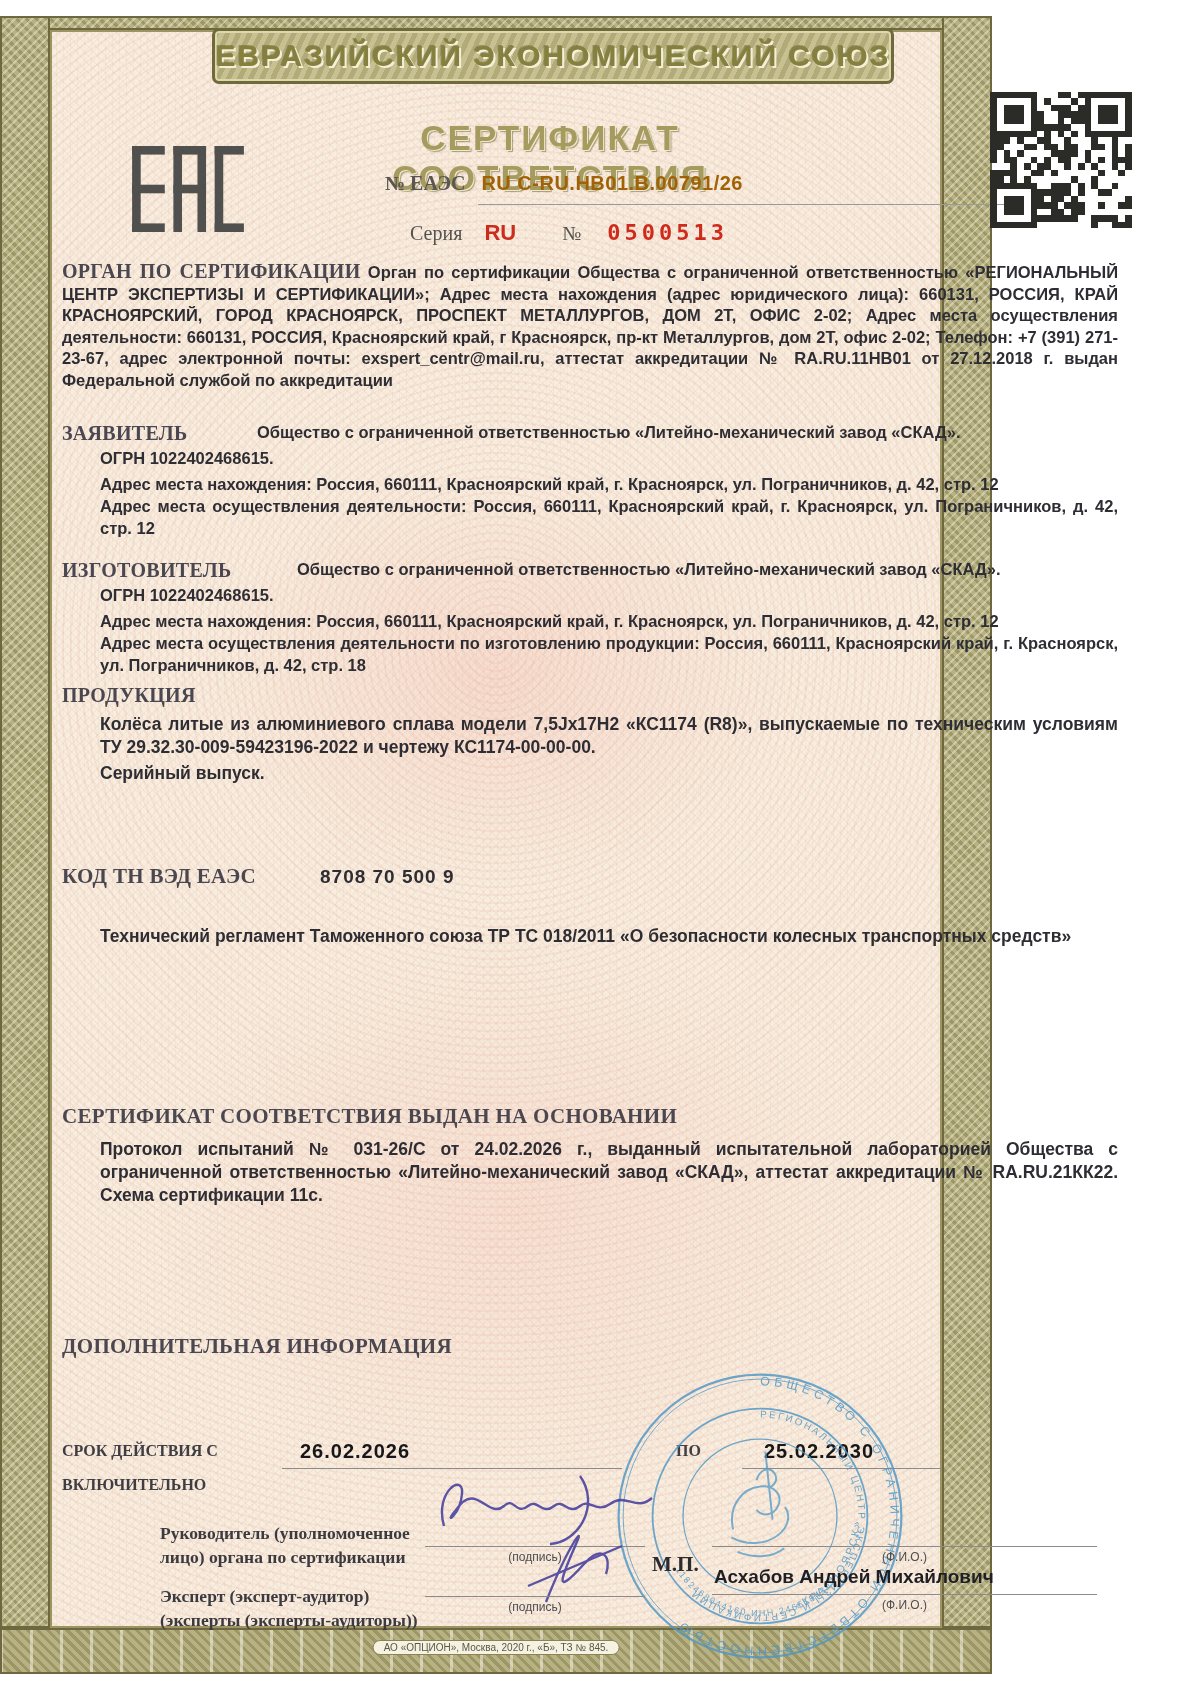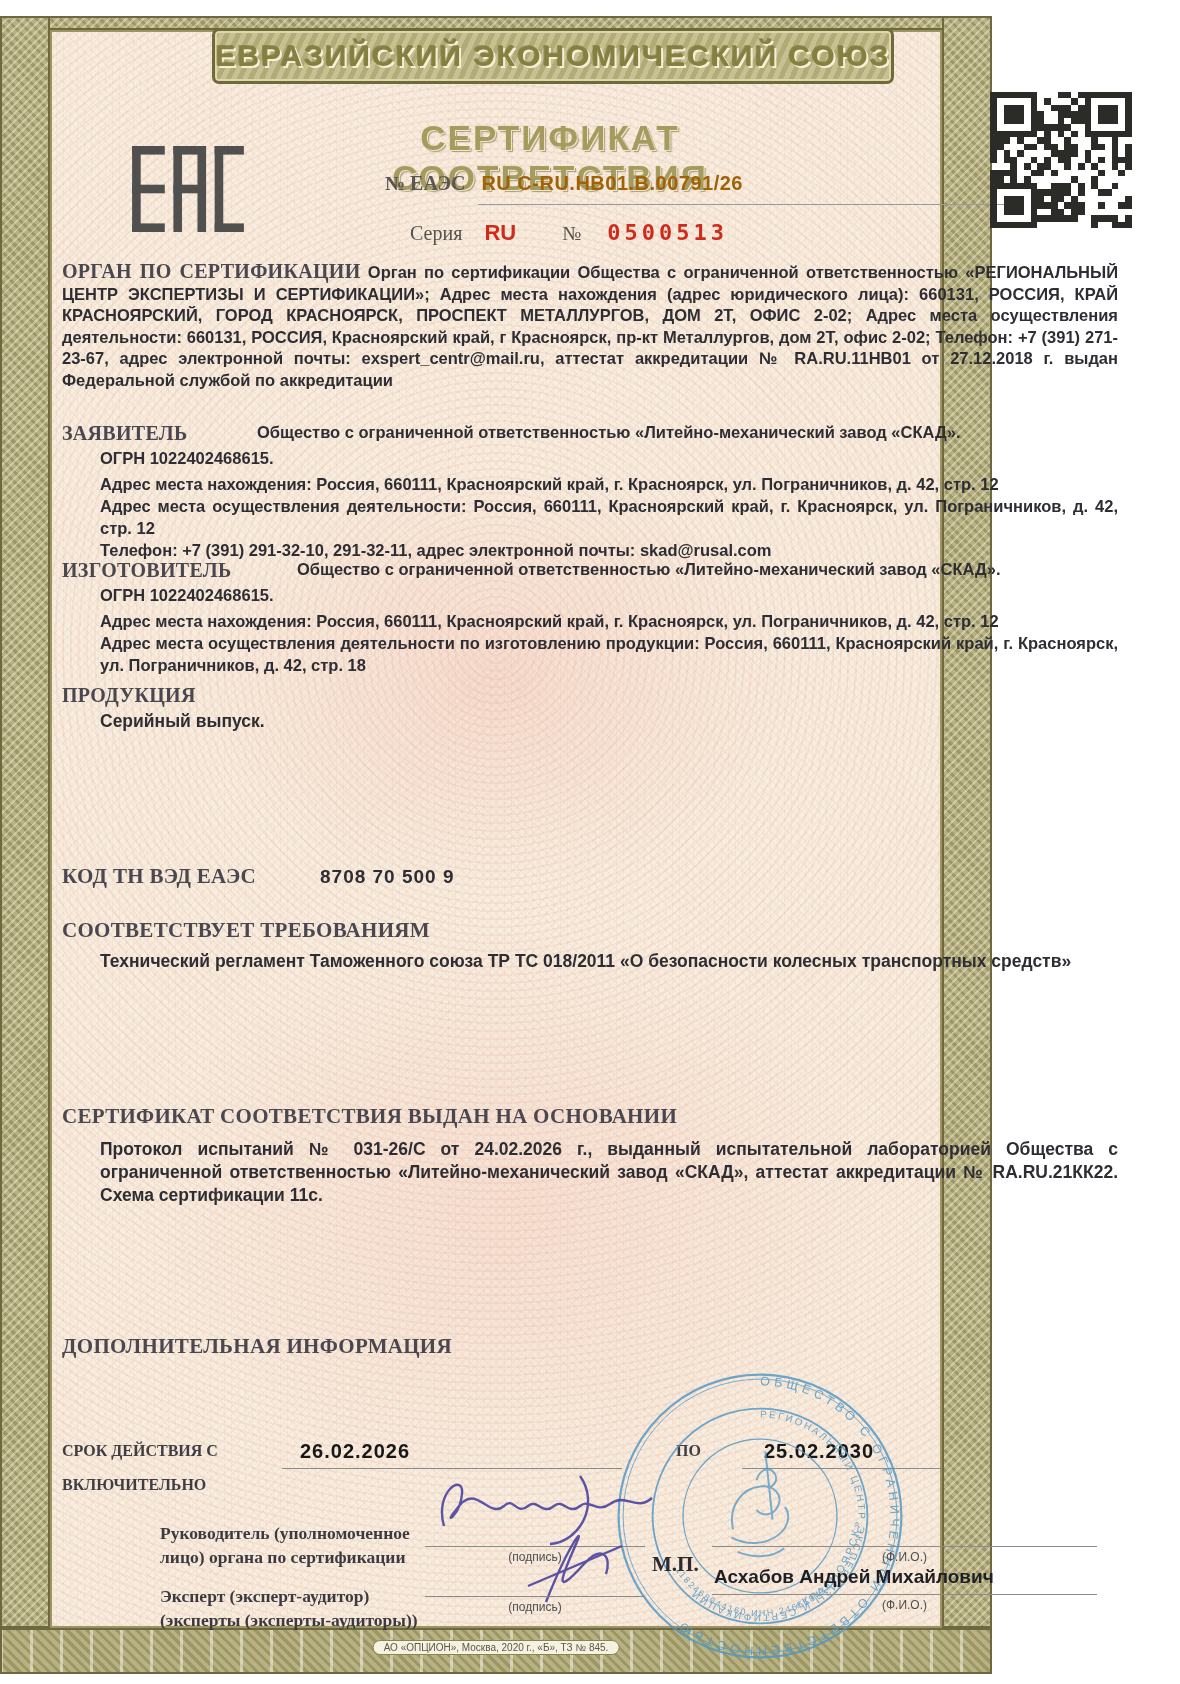--- a/index.html
+++ b/index.html
@@ -359,45 +359,44 @@
     </div>
 
     <div class="sec" style="top:406px;">
       <div class="row">
         <span class="slabel lblw1">ЗАЯВИТЕЛЬ</span>
         <span class="body">Общество с ограниченной ответственностью «Литейно-механический завод «СКАД».</span>
       </div>
       <div class="body ind" style="margin-top:3px;">ОГРН 1022402468615.</div>
       <div class="body ind" style="margin-top:4px;">Адрес места нахождения: Россия, 660111, Красноярский край, г. Красноярск, ул. Пограничников, д. 42, стр. 12</div>
       <div class="body ind just" style="margin-top:1px;">Адрес места осуществления деятельности: Россия, 660111, Красноярский край, г. Красноярск, ул. Пограничников, д. 42, стр. 12</div>
-      <div class="body ind" style="margin-top:1px;">Телефон: +7 (391) 291-32-10, 291-32-11, адрес электронной почты: skad@rusal.com</div>
     </div>
 
     <div class="sec" style="top:543px;">
       <div class="row">
         <span class="slabel lblw2">ИЗГОТОВИТЕЛЬ</span>
         <span class="body">Общество с ограниченной ответственностью «Литейно-механический завод «СКАД».</span>
       </div>
       <div class="body ind" style="margin-top:3px;">ОГРН 1022402468615.</div>
       <div class="body ind" style="margin-top:4px;">Адрес места нахождения: Россия, 660111, Красноярский край, г. Красноярск, ул. Пограничников, д. 42, стр. 12</div>
       <div class="body ind just" style="margin-top:1px;">Адрес места осуществления деятельности по изготовлению продукции: Россия, 660111, Красноярский край, г. Красноярск, ул. Пограничников, д. 42, стр. 18</div>
     </div>
 
     <div class="sec" style="top:668px;">
       <div class="slabel">ПРОДУКЦИЯ</div>
+      <div class="body ind just" style="margin-top:6px;font-size:17.5px;line-height:23px;">Колёса литые из алюминиевого сплава модели 7,5Jx17H2 «КС1174 (R8)», выпускаемые по техническим условиям ТУ 29.32.30-009-59423196-2022 и чертежу КС1174-00-00-00.</div>
       <div class="body ind" style="margin-top:4px;font-size:17.5px;">Серийный выпуск.</div>
     </div>
 
     <div class="sec" style="top:848px;">
       <span class="slabel" style="font-size:21px;">КОД ТН ВЭД ЕАЭС</span>
       <span class="body" style="position:absolute;left:258px;top:2px;font-size:19px;letter-spacing:1px;">8708 70 500 9</span>
     </div>
 
     <div class="sec" style="top:902px;">
-      <div class="slabel" style="font-size:21px;">СООТВЕТСТВУЕТ ТРЕБОВАНИЯМ</div>
       <div class="body ind just" style="margin-top:7px;font-size:17.5px;line-height:23px;width:975px;">Технический регламент Таможенного союза ТР ТС 018/2011 «О безопасности колесных транспортных средств»</div>
     </div>
 
     <div class="sec" style="top:1088px;">
       <div class="slabel" style="font-size:21px;">СЕРТИФИКАТ СООТВЕТСТВИЯ ВЫДАН НА ОСНОВАНИИ</div>
       <div class="body ind just" style="margin-top:9px;font-size:17.5px;line-height:23px;">Протокол испытаний № 031-26/С от 24.02.2026 г., выданный испытательной лабораторией Общества с ограниченной ответственностью «Литейно-механический завод «СКАД», аттестат аккредитации № RA.RU.21КК22. Схема сертификации 11с.</div>
     </div>
 
     <div class="sec" style="top:1318px;">
       <div class="slabel" style="font-size:21px;">ДОПОЛНИТЕЛЬНАЯ ИНФОРМАЦИЯ</div>

